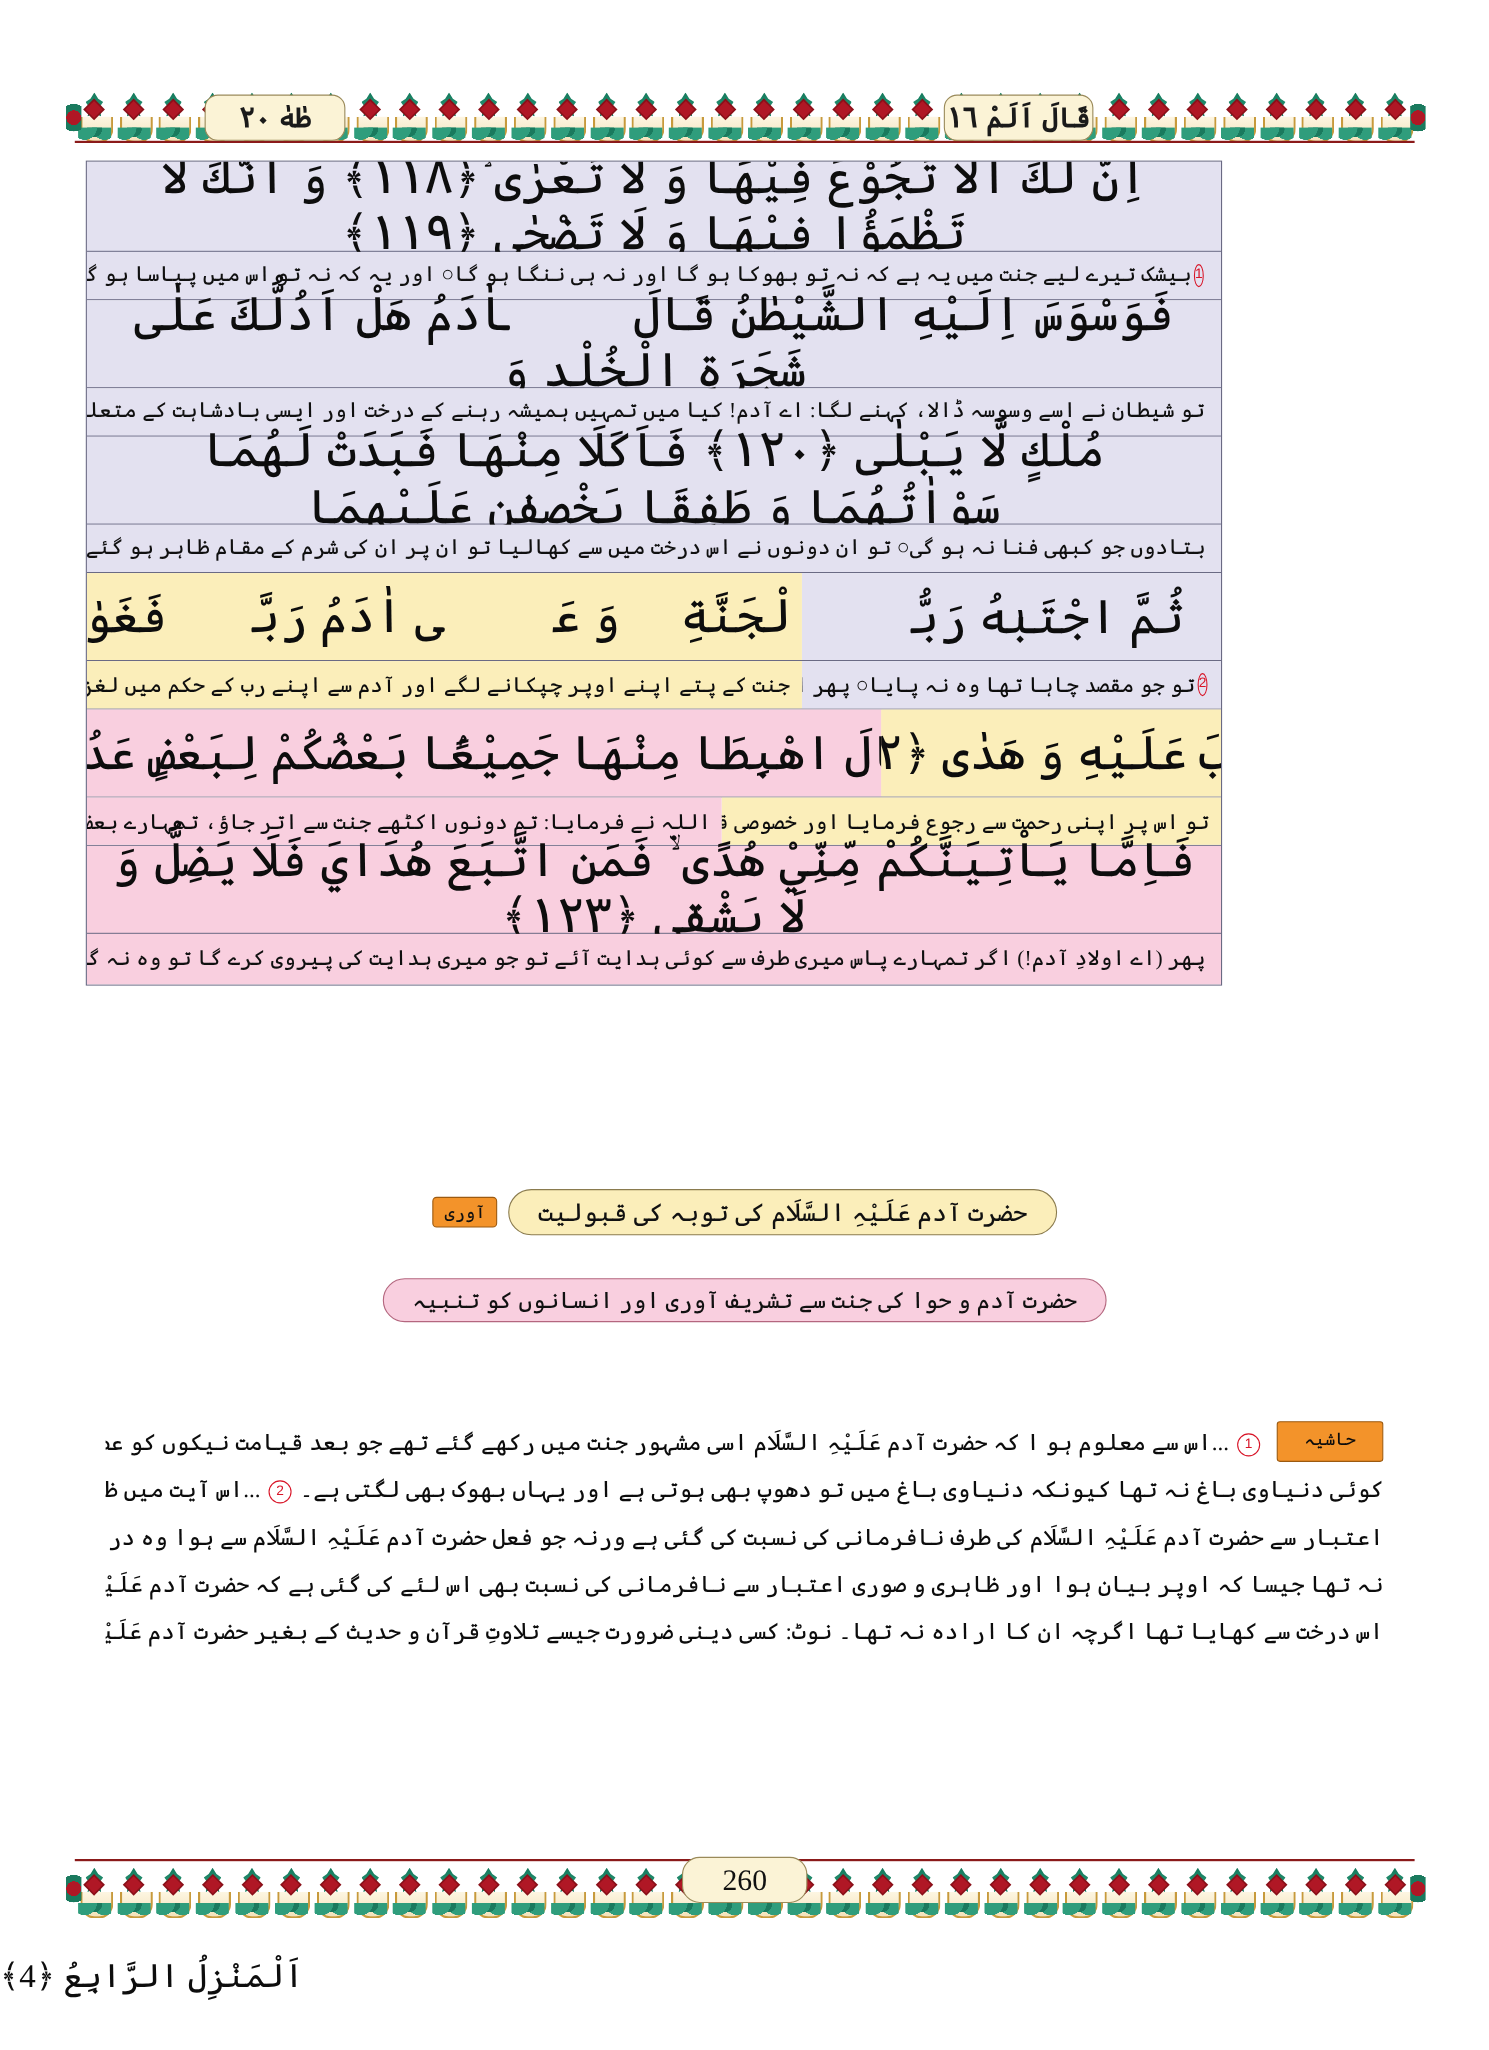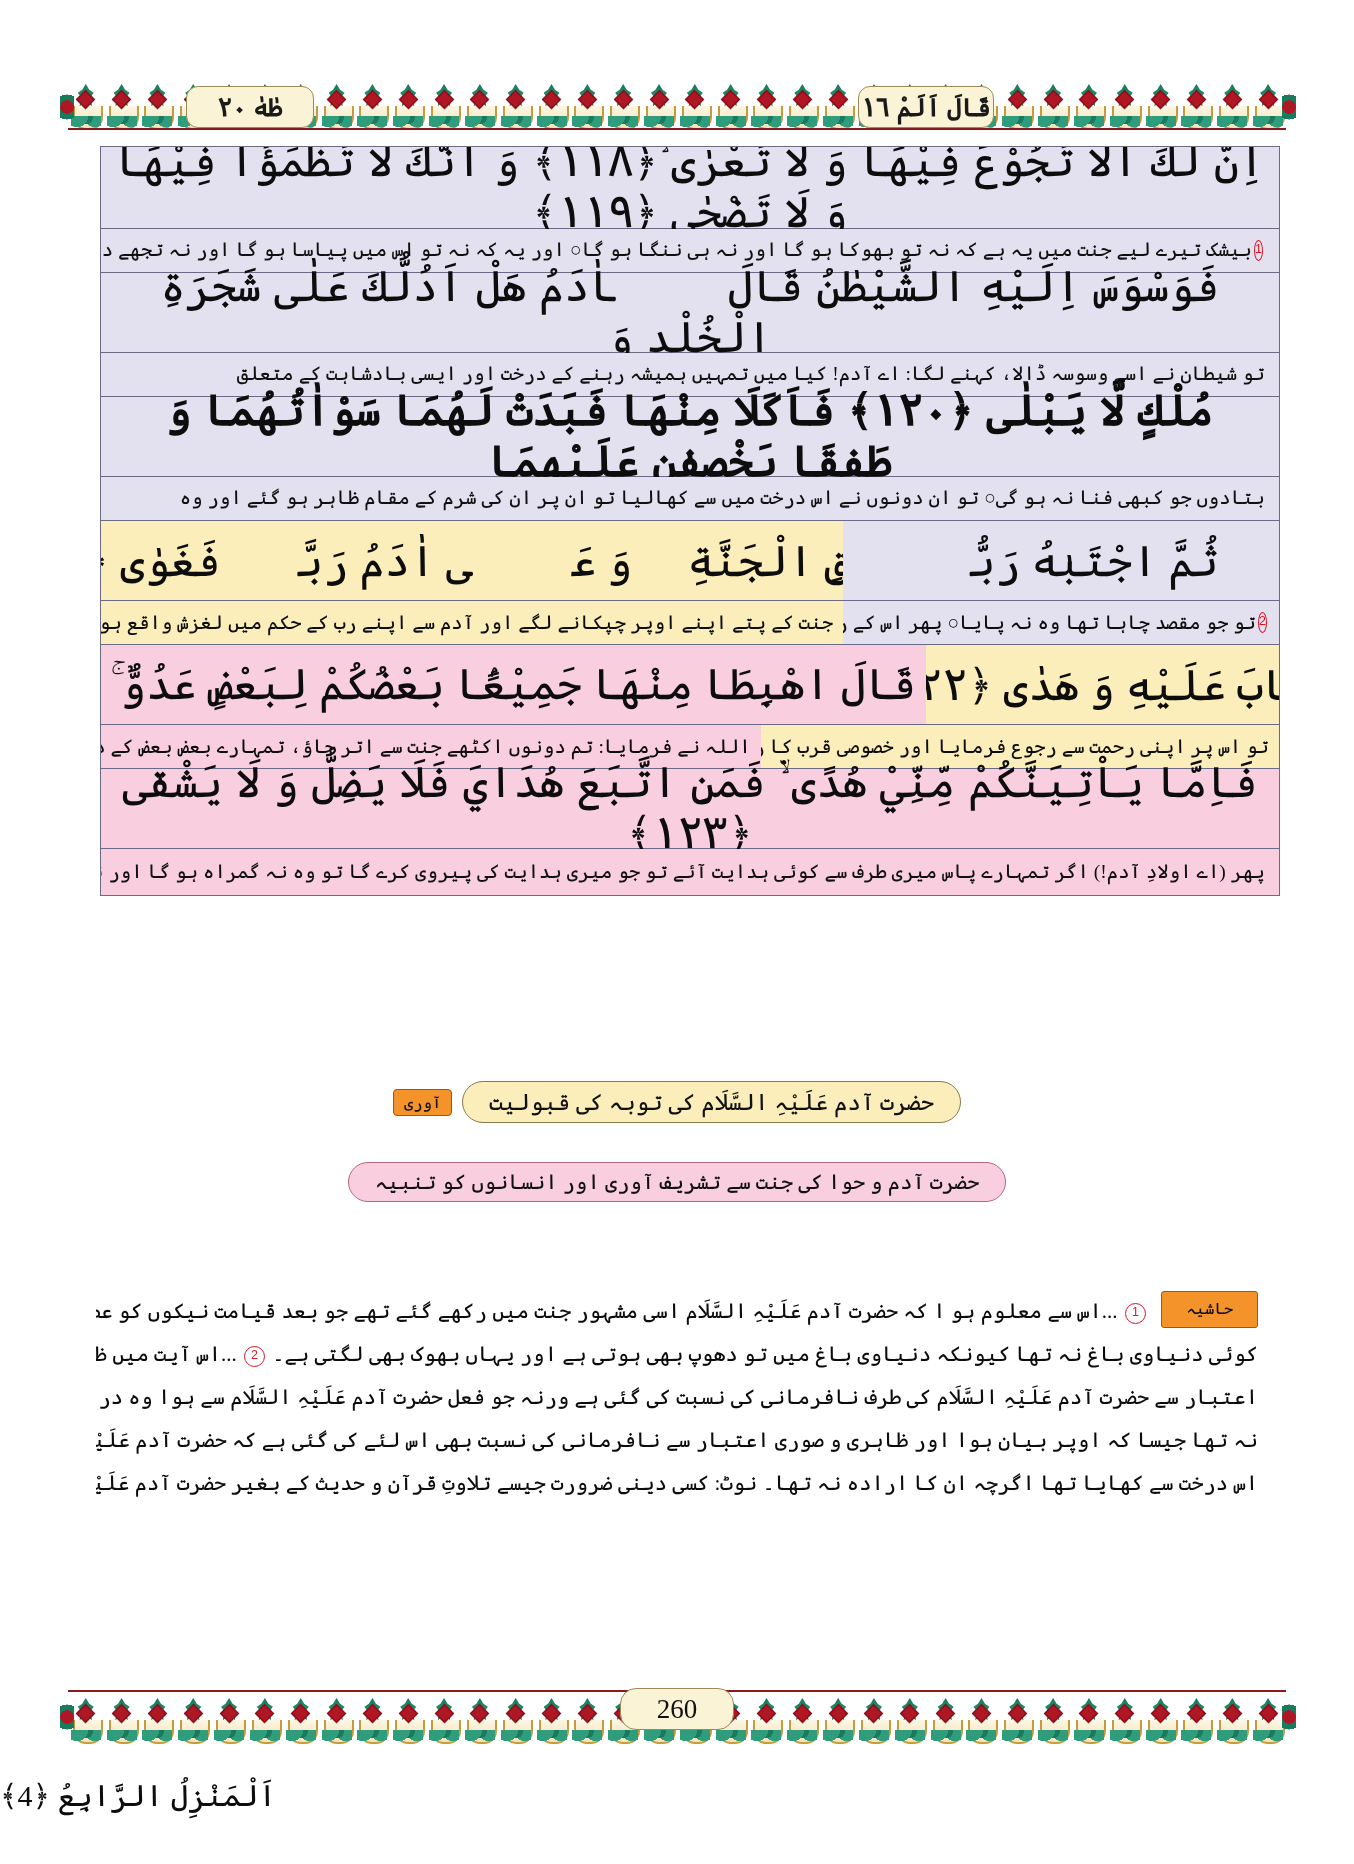--- a/index.html
+++ b/index.html
@@ -107,39 +107,39 @@
 
   
   .cartouche {
     position: absolute;
     background: #fbf3d6;
     border: 1.6px solid #9a8a5a;
     border-radius: 12px;
     display: flex;
     align-items: center;
     justify-content: center;
-    font-family: Liberation Serif, serif;
+    font-family: Liberation Sans, sans-serif;
     color: #1a1a1a;
     font-size: 25px;
     font-weight: 700;
     letter-spacing: 0.5px;
     white-space: nowrap;
     z-index: 5;
     padding: 0 6px;
     box-sizing: border-box;
   }
   #cartouche-surah { left: 186px; top: 86px; width: 128px; height: 42px; }
   #cartouche-para  { left: 858px; top: 86px; width: 136px; height: 42px; }
 
   
   .textblock {
     position: absolute;
-    left: 100px;
+    left: 78px;
     top: 146px;
-    width: 1180px;
+    width: 1033px;
     border: 1.5px solid #6a6a84;
     box-sizing: border-box;
     overflow: hidden;
   }
   .row {
     border-bottom: 1.5px solid #6a6a84;
     box-sizing: border-box;
     position: relative;
     display: flex;
     align-items: center;
@@ -459,21 +459,21 @@
 
     <div class="row ayah bg-lavender" style="height:82px;">اِنَّ لَكَ اَلَّا تَجُوْعَ فِيْهَا وَ لَا تَعْرٰى ۙ﴿۱۱۸﴾ وَ اَنَّكَ لَا تَظْمَؤُا فِيْهَا وَ لَا تَضْحٰى ﴿۱۱۹﴾</div>
     <div class="row trans bg-lavender" style="height:44px;">
       <span class="fnmark">1</span>
       <span>بیشک تیرے لیے جنت میں یہ ہے کہ نہ تو بھوکا ہو گا اور نہ ہی ننگا ہو گا○ اور یہ کہ نہ تو اس میں پیاسا ہو گا اور نہ تجھے دھوپ لگے گی○</span>
     </div>
 
     <div class="row ayah bg-lavender" style="height:80px;">فَوَسْوَسَ اِلَيْهِ الشَّيْطٰنُ قَالَ يٰۤاٰدَمُ هَلْ اَدُلُّكَ عَلٰى شَجَرَةِ الْخُلْدِ وَ</div>
     <div class="row trans bg-lavender" style="height:44px;">تو شیطان نے اسے وسوسہ ڈالا، کہنے لگا: اے آدم! کیا میں تمہیں ہمیشہ رہنے کے درخت اور ایسی بادشاہت کے متعلق</div>
 
-    <div class="row ayah bg-lavender" style="height:80px;font-weight:bold;">مُلْكٍ لَّا يَبْلٰى ﴿۱۲۰﴾ فَاَكَلَا مِنْهَا فَبَدَتْ لَهُمَا سَوْاٰتُهُمَا وَ طَفِقَا يَخْصِفٰنِ عَلَيْهِمَا</div>
+    <div class="row ayah bg-lavender" style="height:80px;">مُلْكٍ لَّا يَبْلٰى ﴿۱۲۰﴾ فَاَكَلَا مِنْهَا فَبَدَتْ لَهُمَا سَوْاٰتُهُمَا وَ طَفِقَا يَخْصِفٰنِ عَلَيْهِمَا</div>
     <div class="row trans bg-lavender" style="height:44px;">بتادوں جو کبھی فنا نہ ہو گی○ تو ان دونوں نے اس درخت میں سے کھالیا تو ان پر ان کی شرم کے مقام ظاہر ہو گئے اور وہ</div>
 
     <div class="row split" style="height:80px;">
       <div class="seg bg-lavender" style="flex:0 0 37%;">ثُمَّ اجْتَبٰهُ رَبُّهٗ</div>
       <div class="seg bg-yellow" style="flex:1 1 auto;">مِنْ وَّرَقِ الْجَنَّةِ ؕ وَ عَصٰۤى اٰدَمُ رَبَّهٗ فَغَوٰى ﴿۱۲۱﴾</div>
     </div>
     <div class="row split" style="height:44px;">
       <div class="seg t bg-lavender" style="flex:0 0 37%;">
         <span class="fnmark">2</span>
         <span>تو جو مقصد چاہا تھا وہ نہ پایا○ پھر اس کے رب نے اسے چن لیا</span>

